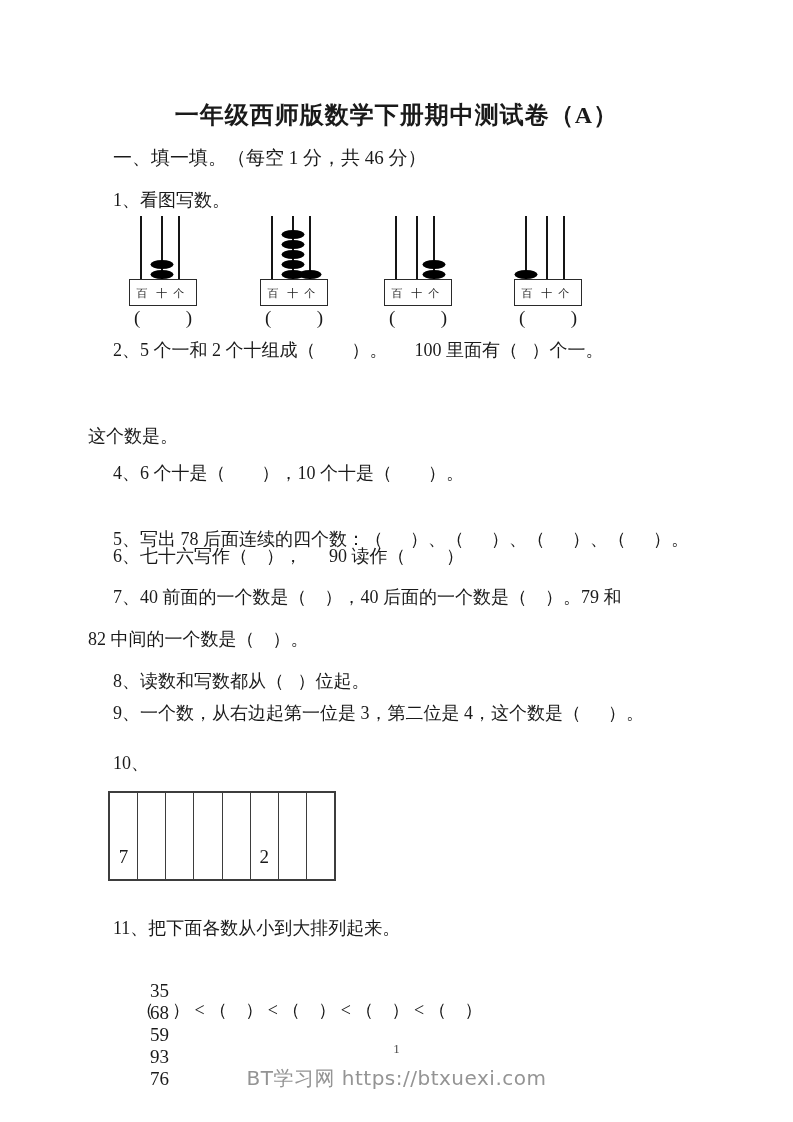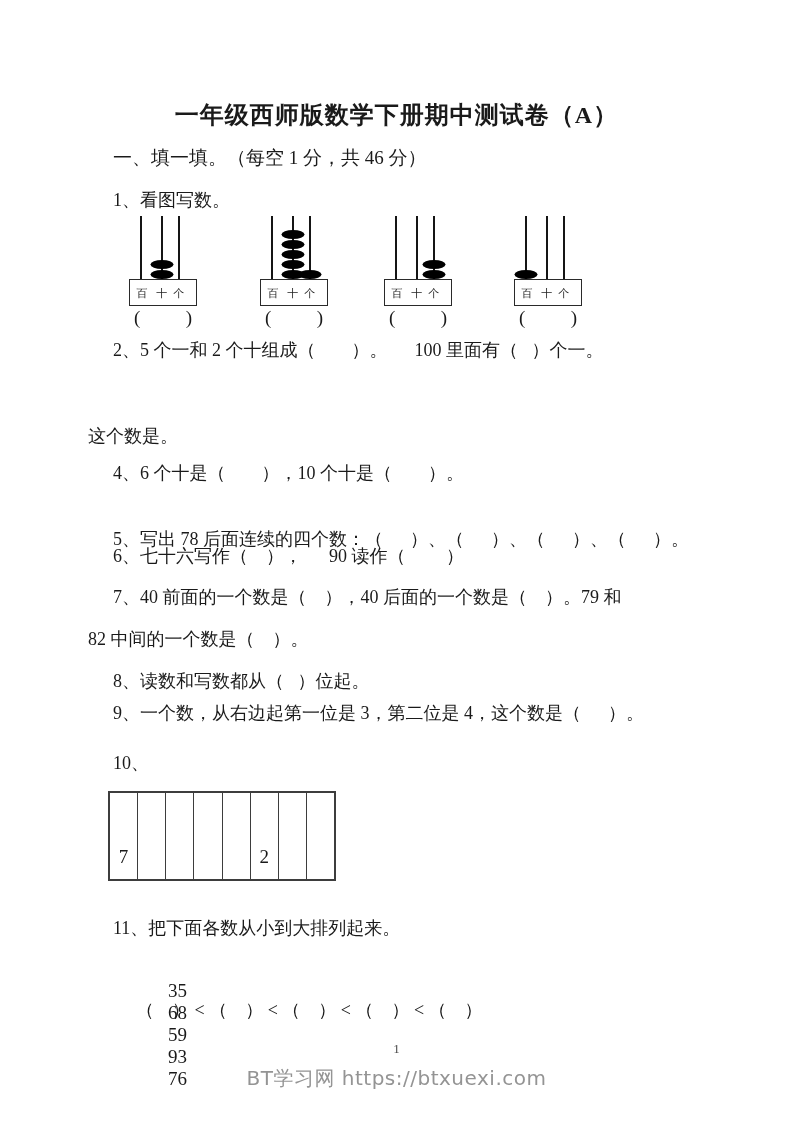--- a/index.html
+++ b/index.html
@@ -62,21 +62,21 @@
   .gcell{
     flex:1;
     border-right:1px solid #3d3d3d;
     display:flex;align-items:flex-end;justify-content:center;
     padding-bottom:11px;
     font-size:19px;
   }
   .gcell:last-child{border-right:none;}
   
   .q11-numbers{position:absolute;left:131px;top:958px;font-size:19px;white-space:pre;}
-  .q11-numbers span{display:inline-block;width:76px;margin-left:18px;}
+  .q11-numbers span{display:inline-block;width:76px;}
   .q11-compare{position:absolute;left:136px;top:998px;font-size:18px;white-space:pre;}
   
   .page-number{position:absolute;left:0;right:0;top:1041px;text-align:center;font-size:13px;color:#4a4a4a;}
   .site-footer{
     position:absolute;left:0;right:0;top:1065px;text-align:center;
     font-family:"DejaVu Sans","Liberation Sans",sans-serif;
     font-size:20px;color:#949494;letter-spacing:0.5px;
   }
 </style>
 </head>

